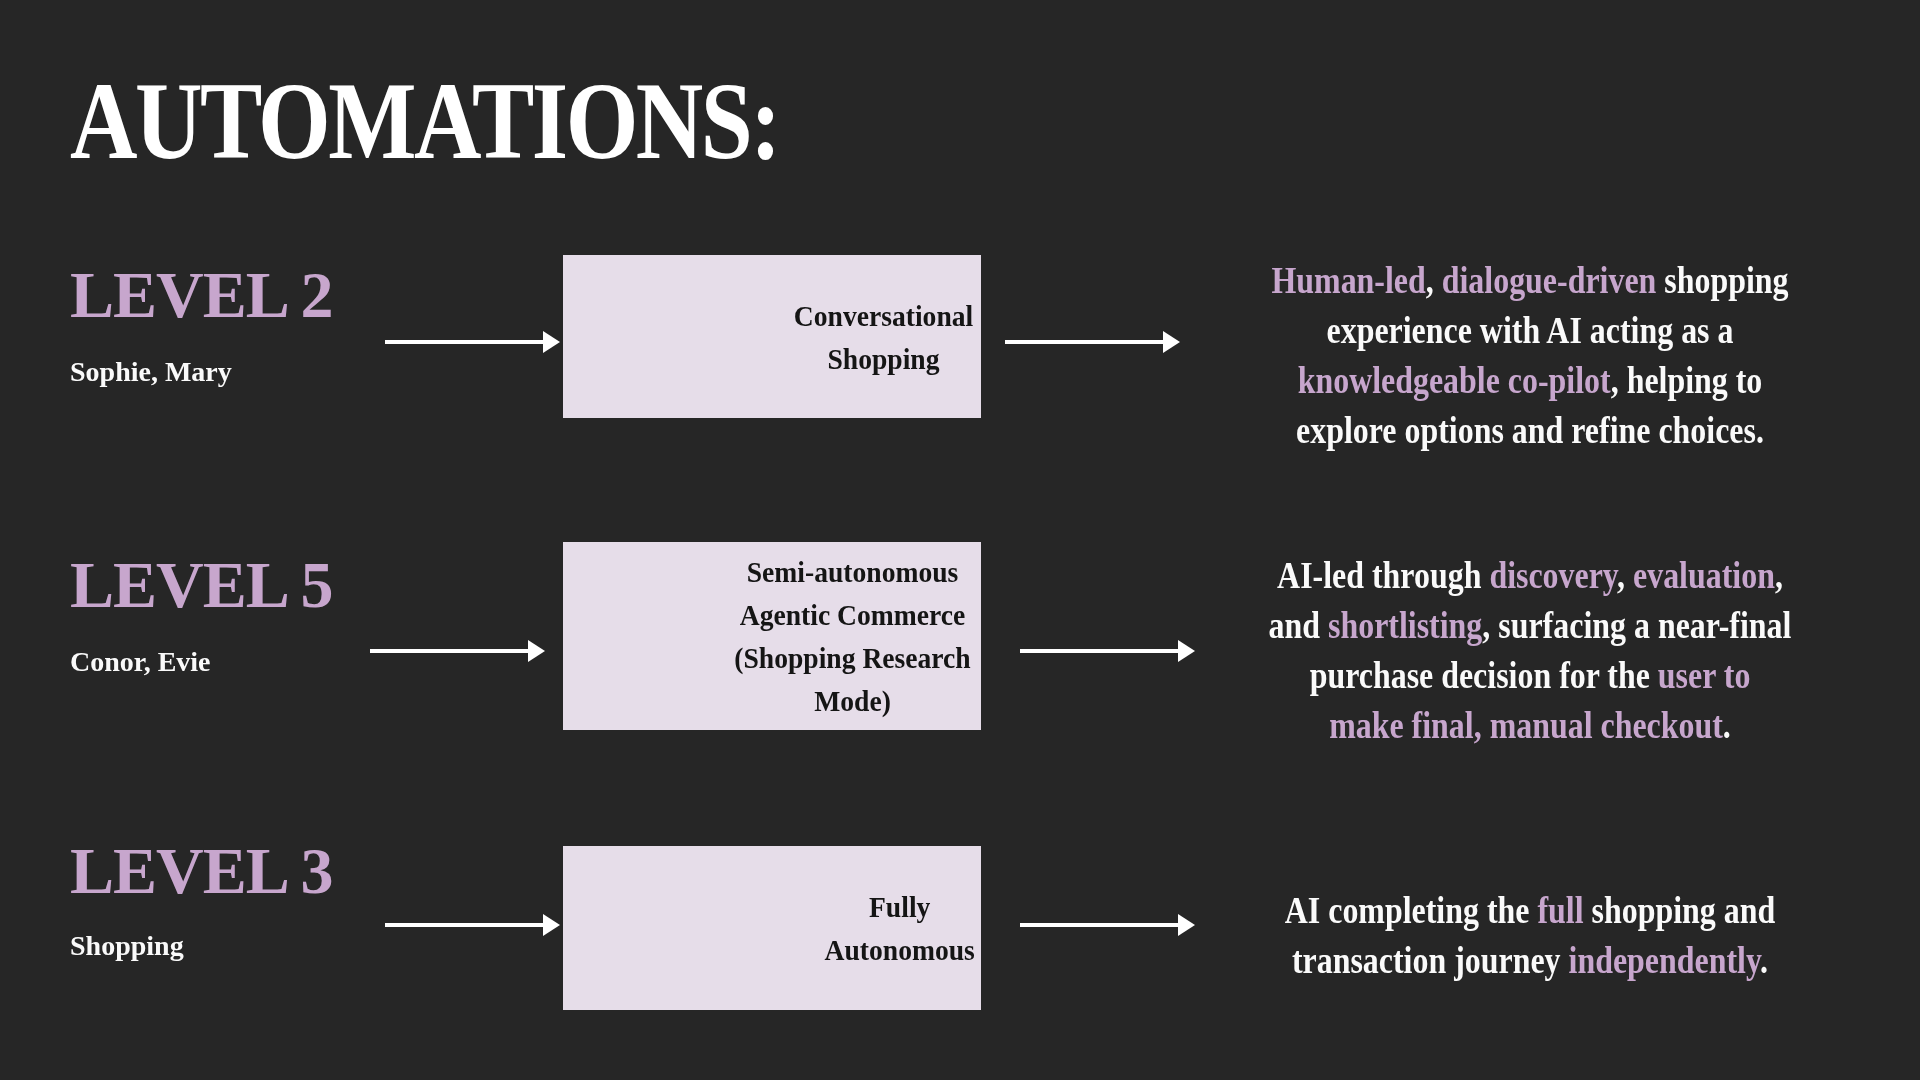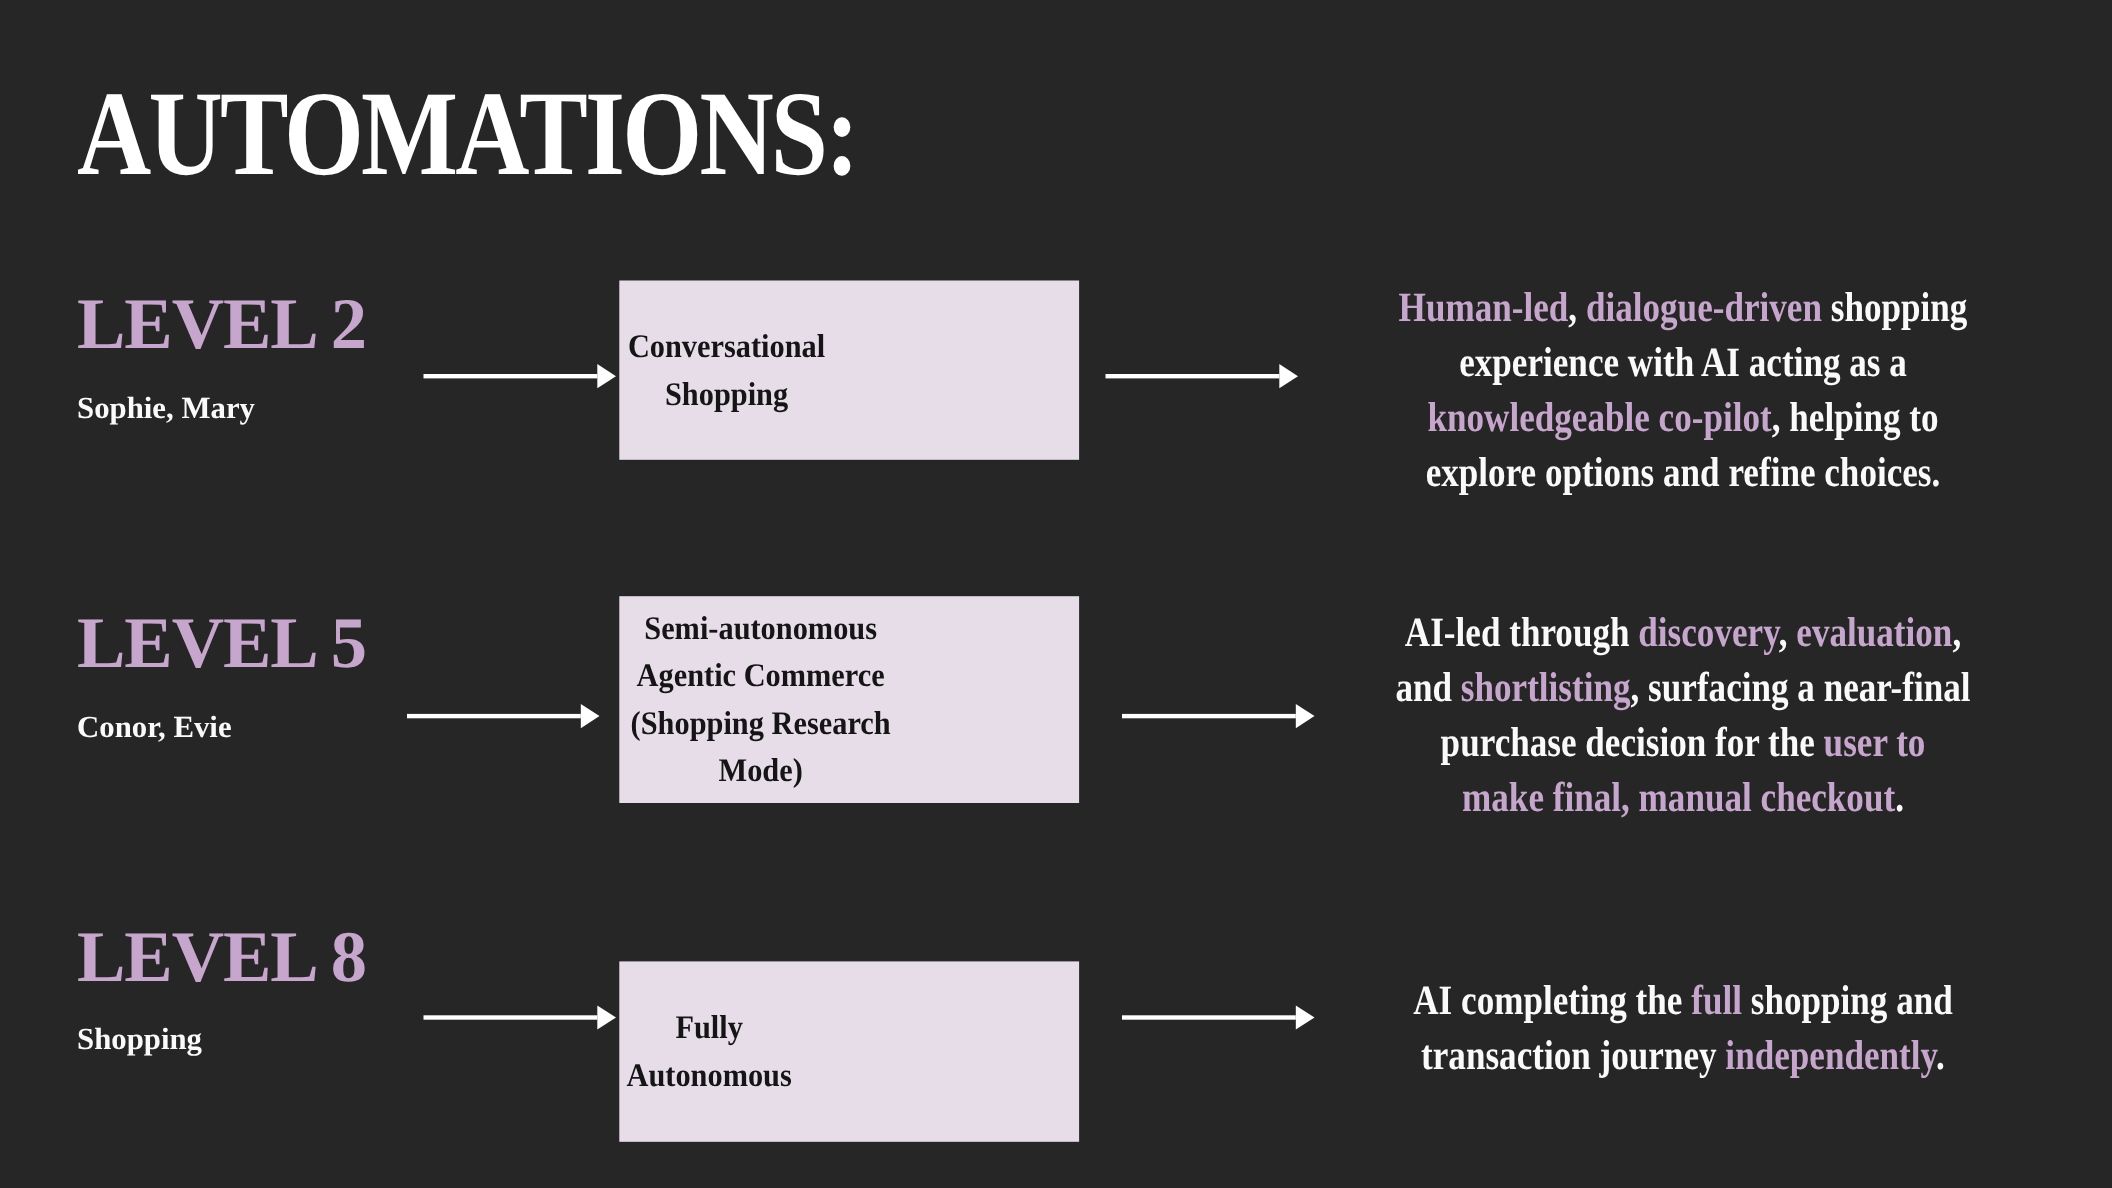--- a/index.html
+++ b/index.html
@@ -22,21 +22,21 @@
     letter-spacing:-1px;white-space:nowrap;line-height:1;
   }
   .level-names{
     position:absolute;left:70px;
     font-size:28px;font-weight:700;color:#fafafa;
     white-space:nowrap;line-height:1;
   }
   .flow-box{
     position:absolute;left:563px;width:418px;
     background:var(--box,#E6DDE9);
-    display:flex;align-items:center;justify-content:flex-start;
+    display:flex;align-items:center;justify-content:flex-end;
     text-align:center;
   }
   .flow-box .box-text{
     font-size:30px;font-weight:700;color:#151515;line-height:43px;
     transform:scaleX(0.92);transform-origin:center;
   }
   .arrow{
     position:absolute;height:4px;background:#fff;
   }
   .arrow::after{
@@ -72,22 +72,22 @@
 
   <div class="level-label" style="top:552px;">LEVEL 5</div>
   <div class="level-names" style="top:648px;">Conor, Evie</div>
   <div class="arrow" style="left:370px;top:649px;width:158px;"></div>
   <div class="flow-box" style="top:542px;height:188px;">
     <div class="box-text">Semi-autonomous<br>Agentic Commerce<br>(Shopping Research<br>Mode)</div>
   </div>
   <div class="arrow" style="left:1020px;top:649px;width:158px;"></div>
   <div class="desc" style="top:550px;"><span class="seg-w">AI-led through </span><span class="seg-a">discovery</span><span class="seg-w">, </span><span class="seg-a">evaluation</span><span class="seg-w">,</span><br><span class="seg-w">and </span><span class="seg-a">shortlisting</span><span class="seg-w">, surfacing a near-final</span><br><span class="seg-w">purchase decision for the </span><span class="seg-a">user to</span><br><span class="seg-a">make final, manual checkout</span><span class="seg-w">.</span></div>
 
-  <div class="level-label" style="top:838px;">LEVEL 8</div>
+  <div class="level-label" style="top:838px;">LEVEL 3</div>
   <div class="level-names" style="top:932px;">Shopping</div>
   <div class="arrow" style="left:385px;top:923px;width:158px;"></div>
-  <div class="flow-box" style="top:846px;height:164px;margin-top:28px;">
+  <div class="flow-box" style="top:846px;height:164px;">
     <div class="box-text">Fully<br>Autonomous</div>
   </div>
   <div class="arrow" style="left:1020px;top:923px;width:158px;"></div>
   <div class="desc" style="top:885px;"><span class="seg-w">AI completing the </span><span class="seg-a">full</span><span class="seg-w"> shopping and</span><br><span class="seg-w">transaction journey </span><span class="seg-a">independently</span><span class="seg-w">.</span></div>
 
 </div>
 
 </body></html>

